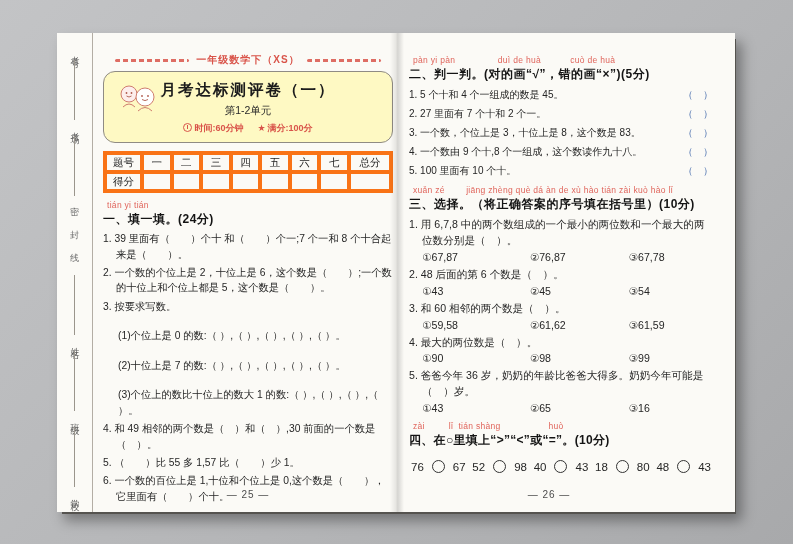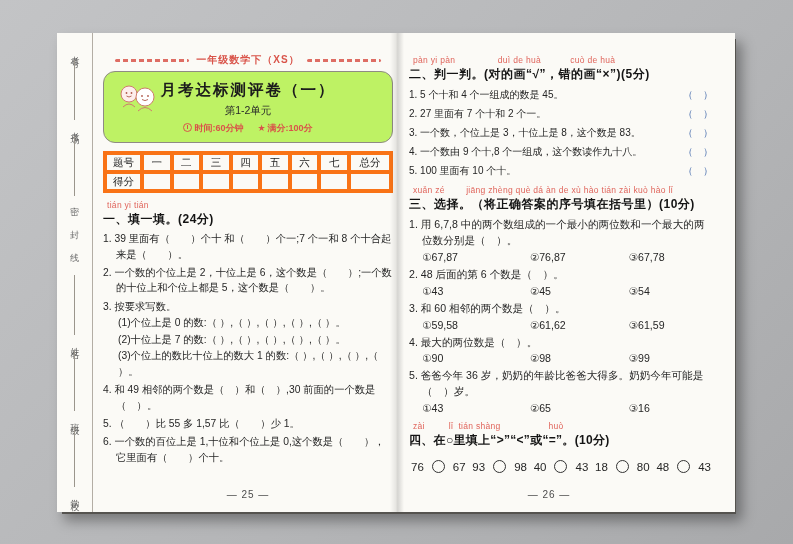--- a/index.html
+++ b/index.html
@@ -44,21 +44,21 @@
   .footer-right { left:340px; width:304px; }
 
   
   .edition-row { display:flex; align-items:center; margin:0 12px 4px 12px; }
   .squiggle { flex:1; height:3px; border-radius:2px;
     background:repeating-linear-gradient(90deg,#d9544a 0 5px, transparent 5px 8px); opacity:.85; }
   .edition-text { color:#d9544a; font-size:10px; font-weight:bold; letter-spacing:1px; margin:0 7px; }
 
   .title-box {
     position:relative; border:1px solid #8f8b84; border-radius:12px;
-    padding:8px 10px 7px 10px; margin-top:2px; background:#bef264;
+    padding:8px 10px 7px 10px; margin-top:2px; background:#fef9c3;
   }
   .cartoon { position:absolute; left:12px; top:9px; }
   .exam-title { text-align:center; font-size:15.5px; font-weight:bold; letter-spacing:2px; color:#1c1c1c; }
   .exam-unit { text-align:center; font-size:10.5px; margin-top:3px; color:#2a2a2a; }
   .exam-meta { text-align:center; font-size:9px; color:#d9544a; margin-top:4px; font-weight:bold; }
   .exam-meta .sep { display:inline-block; width:14px; }
   .clock-icon { display:inline-block; width:9px; height:9px; border:1px solid #d9544a; border-radius:50%; position:relative; vertical-align:-1px; margin-right:2px; }
   .clock-icon::after { content:""; position:absolute; left:3px; top:1px; width:1px; height:3.5px; background:#d9544a; }
   .flower-icon { color:#d9544a; font-size:9px; margin-right:2px; }
 
@@ -67,21 +67,21 @@
   table.score td { border:4px solid #f97316; height:19px; text-align:center; font-size:10.5px; color:#222; }
   table.score td.c-first { width:37px; }
   table.score td.c-last  { width:42px; }
 
   
   .pinyin { color:#e0655c; font-size:8.5px; white-space:pre; margin-top:7px; margin-left:4px; letter-spacing:.3px; }
   .sec-heading { font-size:12px; font-weight:bold; color:#141414; margin-top:1px; letter-spacing:.5px; }
 
   .q-list { margin-top:3px; font-size:10.3px; line-height:1.52; color:#262626; }
   .q-num { padding-left:13px; text-indent:-13px; margin-top:2.5px; }
-  .q-sub { padding-left:15px; margin-top:1px; }
+  .q-sub { padding-left:15px; margin-top:14px; }
 
   
   .tf-row { display:flex; justify-content:space-between; align-items:baseline; font-size:10px; margin-top:4.5px; line-height:1.45; }
   .tf-text { padding-right:6px; }
   .tf-ans { color:#4a6fae; flex:0 0 auto; }
 
   .mc-text { font-size:10.6px; line-height:1.5; padding-left:13px; text-indent:-13px; margin-top:4px; }
   .mc-opts { display:flex; padding-left:13px; font-size:10.6px; margin-top:2px; }
   .mc-opt-0 { width:37%; } .mc-opt-1 { width:34%; } .mc-opt-2 { width:29%; }
 
@@ -253,21 +253,21 @@
       <div class="pinyin">zài         lǐ  tián shàng                  huò</div>
       <div class="s4-heading">四、在○里填上“&gt;”“&lt;”或“=”。(10分)</div>
 
       <div class="cmp-row">
         <span class="cmp">
           <span>76</span>
           <span class="cmp-circle"></span>
           <span>67</span>
         </span>
         <span class="cmp">
-          <span>93</span>
+          <span>52</span>
           <span class="cmp-circle"></span>
           <span>98</span>
         </span>
         <span class="cmp">
           <span>40</span>
           <span class="cmp-circle"></span>
           <span>43</span>
         </span>
         <span class="cmp">
           <span>18</span>

